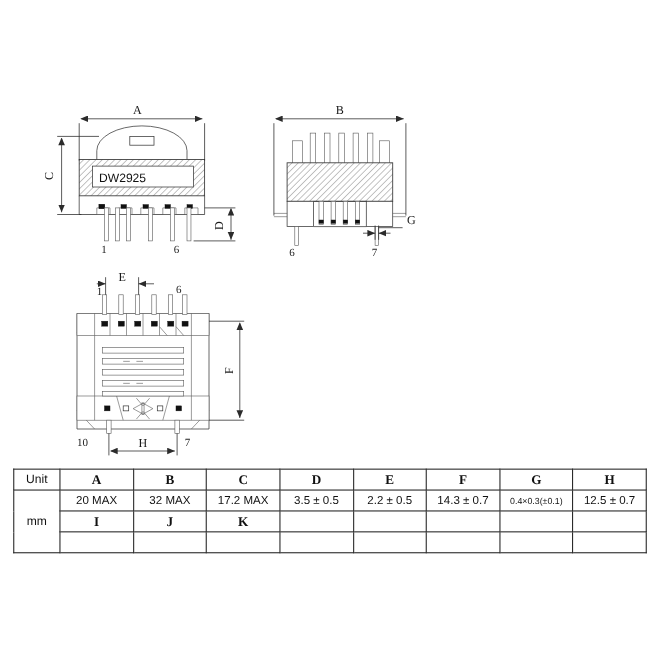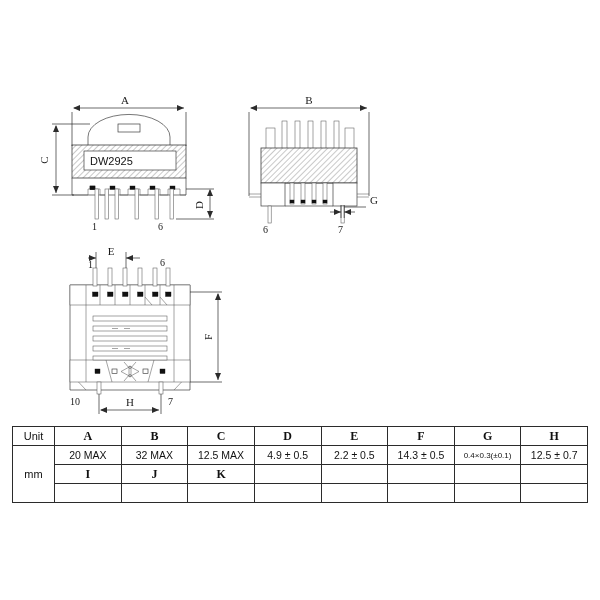--- a/index.html
+++ b/index.html
@@ -394,24 +394,24 @@
           <th class="hdr">D</th>
           <th class="hdr">E</th>
           <th class="hdr">F</th>
           <th class="hdr">G</th>
           <th class="hdr">H</th>
         </tr>
         <tr>
           <td class="unitcell" rowspan="3">mm</td>
           <td class="valcell">20 MAX</td>
           <td class="valcell">32 MAX</td>
-          <td class="valcell">12.5 MAX</td>
-          <td class="valcell">4.9 ± 0.5</td>
+          <td class="valcell">17.2 MAX</td>
+          <td class="valcell">3.5 ± 0.5</td>
           <td class="valcell">2.2 ± 0.5</td>
-          <td class="valcell">14.3 ± 0.5</td>
+          <td class="valcell">14.3 ± 0.7</td>
           <td class="valcell small">0.4×0.3(±0.1)</td>
           <td class="valcell">12.5 ± 0.7</td>
         </tr>
         <tr>
           <td class="letcell">I</td>
           <td class="letcell">J</td>
           <td class="letcell">K</td>
           <td class="letcell"></td>
           <td class="letcell"></td>
           <td class="letcell"></td>

